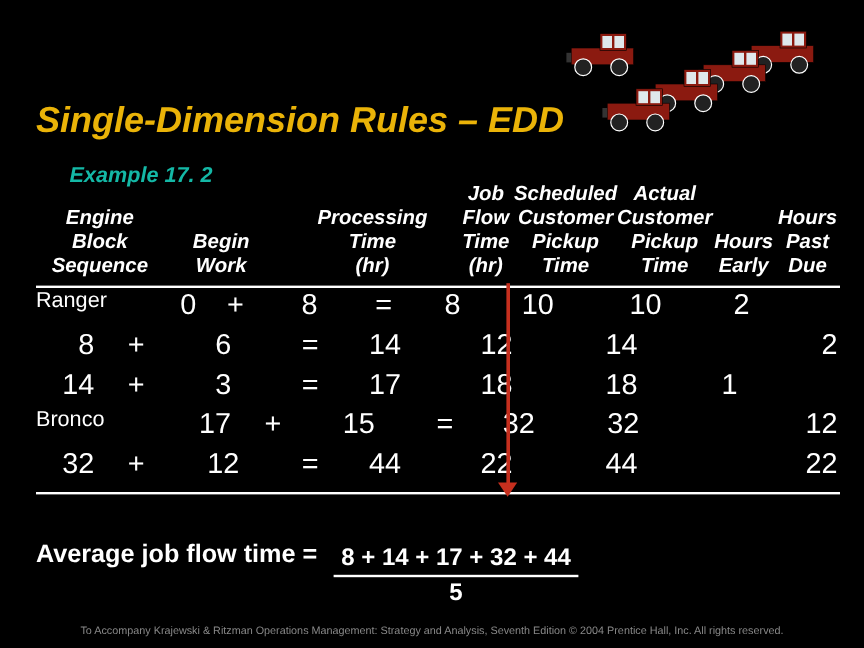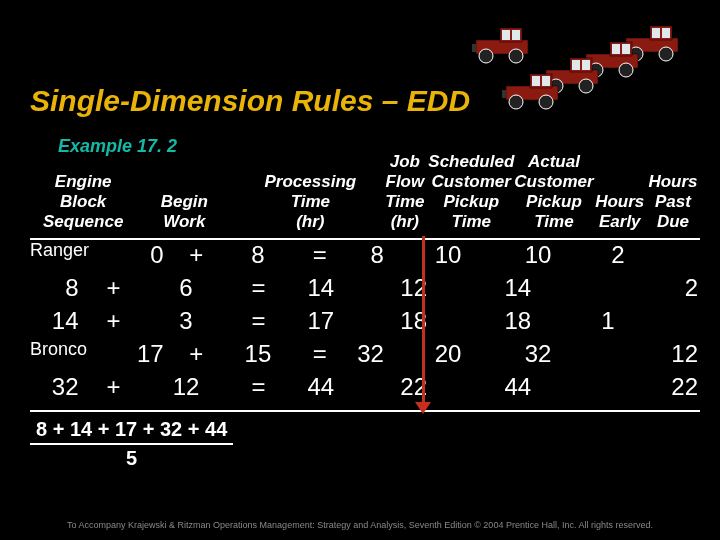--- a/index.html
+++ b/index.html
@@ -120,20 +120,21 @@
     font-size: 21px;
     font-weight: bold;
   }
   .avg-label { padding-right: 14px; }
   .avg-frac {
     display: flex;
     flex-direction: column;
     align-items: center;
     font-size: 20px;
     line-height: 1.15;
+    margin-top: 36px;
   }
   .avg-frac .num {
     border-bottom: 2px solid #fff;
     padding: 0 6px 2px 6px;
   }
   .avg-frac .den {
     padding-top: 2px;
   }
   
   .footer {
@@ -249,39 +250,39 @@
     <div class="early">1</div>
     <div class="past"></div>
   </div>
   <div class="row">
     <div class="name">Bronco</div>
     <div class="begin">17</div>
     <div class="plus">+</div>
     <div class="proc">15</div>
     <div class="eq">=</div>
     <div class="flow">32</div>
-    <div class="sched">20</div>
     <div class="act">32</div>
     <div class="early"></div>
     <div class="past">12</div>
   </div>
   <div class="row">
     <div class="begin">32</div>
     <div class="plus">+</div>
     <div class="proc">12</div>
     <div class="eq">=</div>
     <div class="flow">44</div>
     <div class="sched">22</div>
     <div class="act">44</div>
     <div class="early"></div>
     <div class="past">22</div>
   </div>
 </div>
 
 <div class="average">
+  <div class="avg-label">Average job flow time =</div>
   <div class="avg-frac">
     <div class="num">8 + 14 + 17 + 32 + 44</div>
     <div class="den">5</div>
   </div>
 </div>
 
 <div class="arrow-line" style="left:422px; top:236px; height:168px;"></div>
 <div class="arrow-head" style="left:415px; top:402px;"></div>
 
 <div class="footer">To Accompany Krajewski &amp; Ritzman Operations Management: Strategy and Analysis, Seventh Edition © 2004 Prentice Hall, Inc. All rights reserved.</div>

